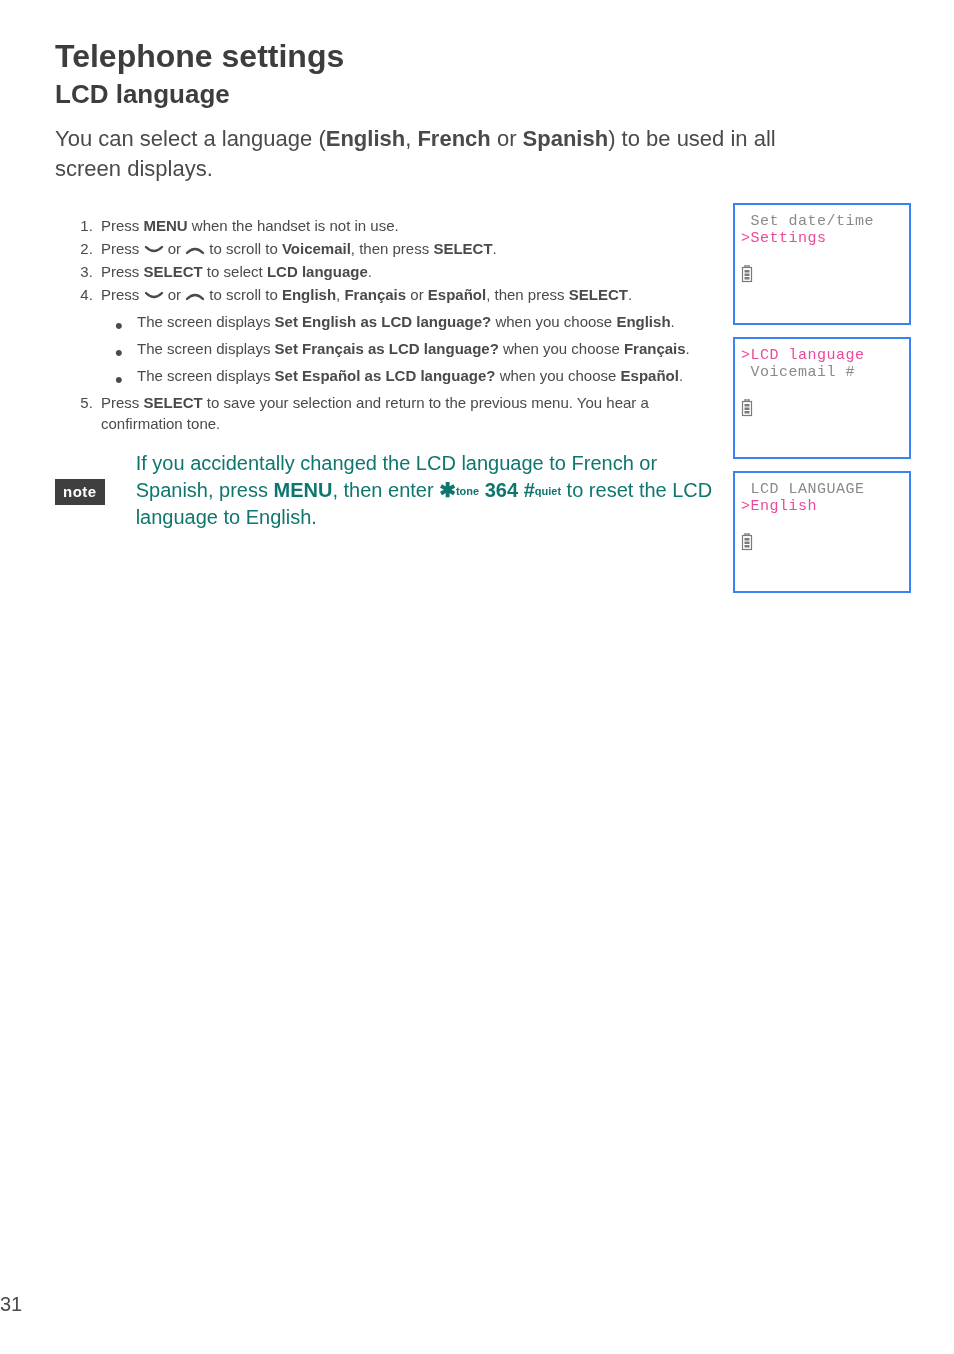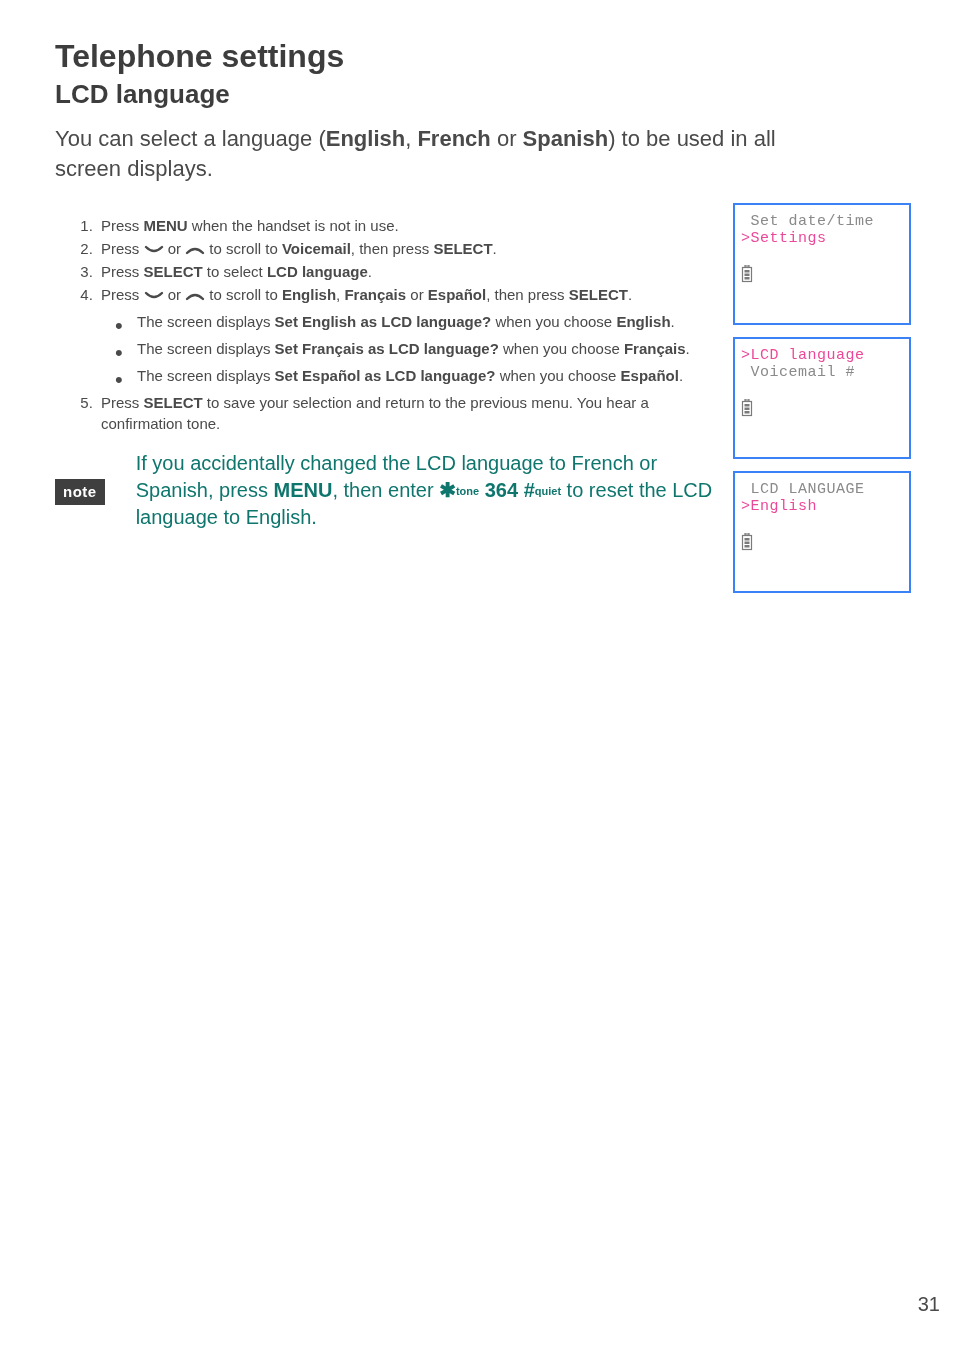--- a/index.html
+++ b/index.html
@@ -19,21 +19,21 @@
   .chev{display:inline-block;vertical-align:middle}
   .chev svg{display:block}
   .note-row{display:flex;align-items:center;gap:31px;max-width:660px}
   .note-badge{background:#3f3f3f;color:#fff;font-size:15px;font-weight:bold;padding:4px 8px 5px 8px;letter-spacing:0.5px;margin-top:2px}
   .note-text{font-size:20px;line-height:1.35;color:#0f766e}
   .tiny{font-size:11px;vertical-align:middle}
   .screen{border:2px solid #3b82f6;width:178px;height:122px;box-sizing:border-box;margin-bottom:12px;padding:8px 6px 15px 6px;position:relative}
   .scr-line{font-family:"Courier New",monospace;font-size:15px;color:#8a8a8a;letter-spacing:0.5px;white-space:pre}
   .scr-line.sel{color:#ec4899}
   .batt{position:absolute;left:6px;top:60px}
-  .pgnum{position:absolute;bottom:38px;left:0;right:0;text-align:right;font-size:20px;color:#4a4a4a}
+  .pgnum{position:absolute;bottom:38px;left:0;right:0;text-align:left;font-size:20px;color:#4a4a4a}
 </style>
 </head>
 <body>
 
 <div class="page">
 
   <h1 class="h1">Telephone settings</h1>
   <h2 class="h2">LCD language</h2>
 
   <p class="intro">

